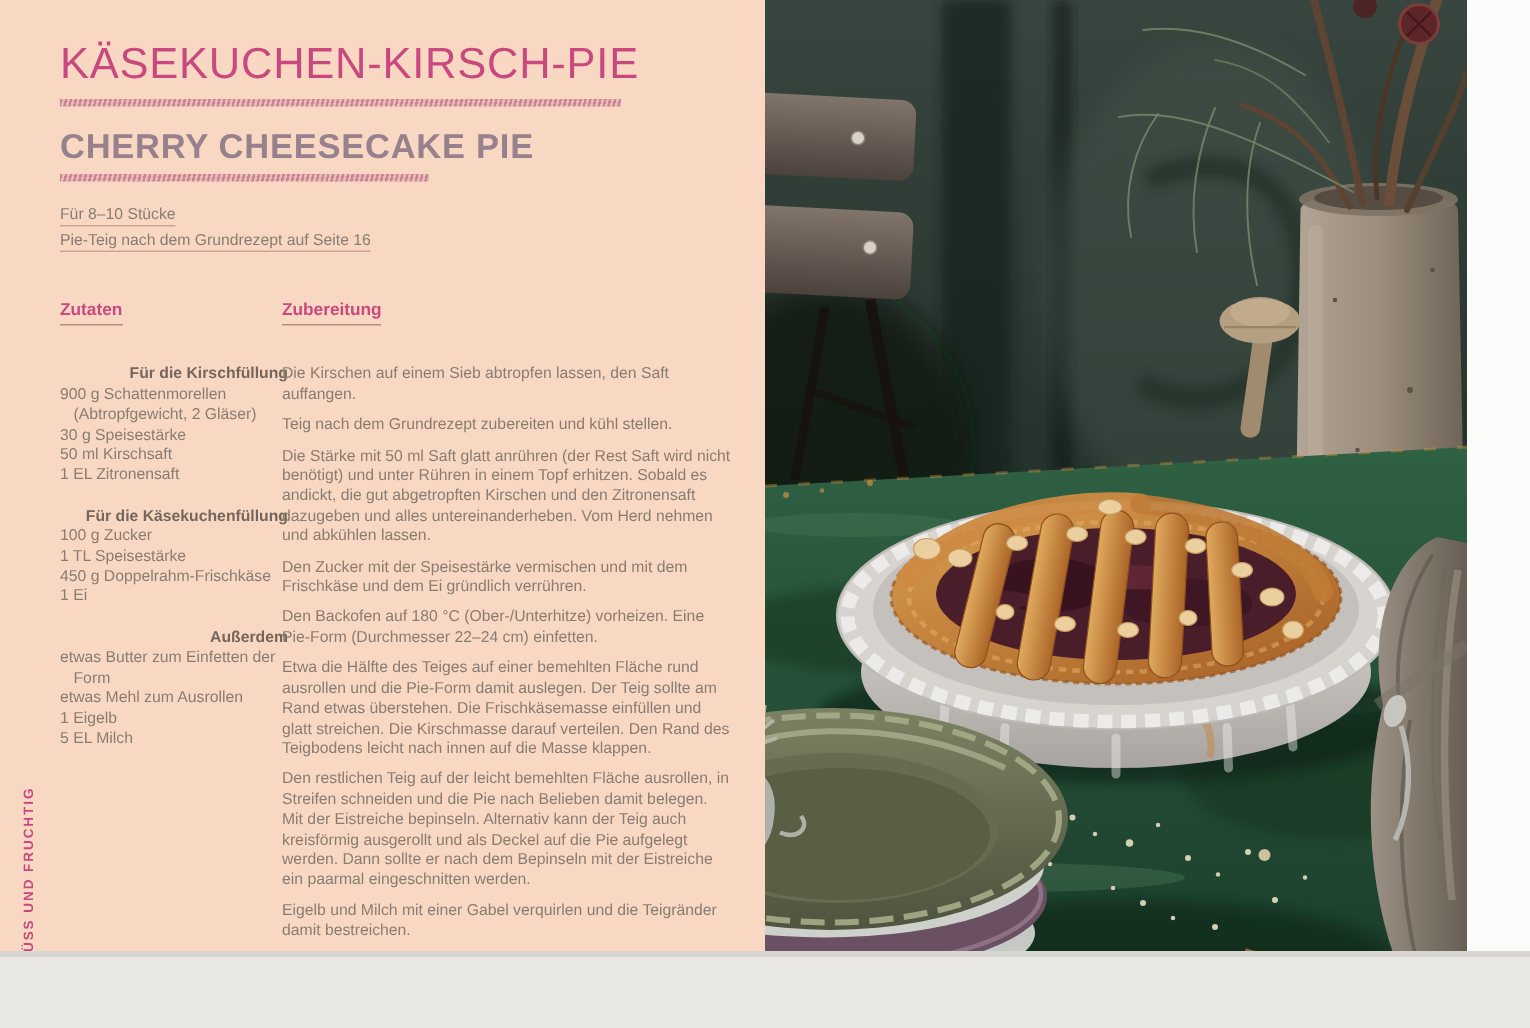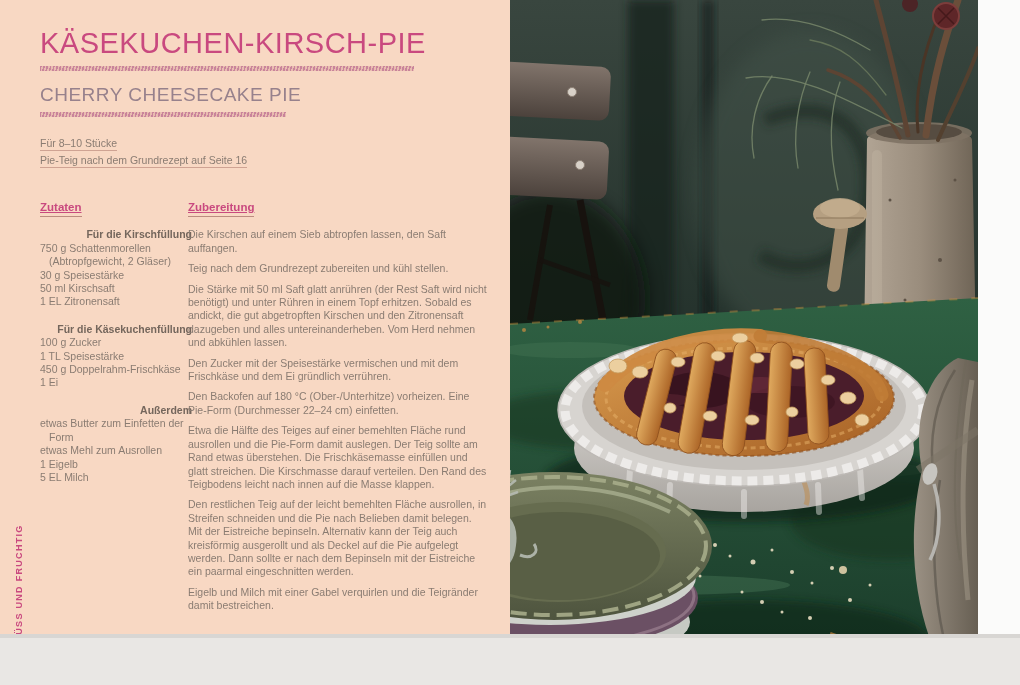--- a/index.html
+++ b/index.html
@@ -8,31 +8,31 @@
   .left-page{position:absolute;left:0;top:0;width:510px;height:681px;background:#f8d8c3;}
   .right-page{position:absolute;left:510px;top:0;width:510px;height:681px;background:#fbfbfa;}
   .photo{position:absolute;left:0;top:0;width:468px;height:652px;display:block;}
   .bottom-edge{position:absolute;left:0;bottom:0;width:1020px;height:4px;background:#d8d6d3;}
 
   
   .title-wrap{position:absolute;left:40px;top:28px;}
   .title{font-size:29px;font-weight:400;letter-spacing:.5px;color:#c9497f;line-height:1.1;}
   .rule{height:5px;background:repeating-linear-gradient(104deg,#c9849b 0 1.6px,#e9bcb0 1.6px 3.2px);}
   .rule1{width:374px;margin-top:6px;}
-  .subtitle{font-size:19px;font-weight:400;letter-spacing:.5px;color:#97818c;margin-top:14px;line-height:1.1;}
+  .subtitle{font-size:23px;font-weight:700;letter-spacing:.5px;color:#97818c;margin-top:14px;line-height:1.1;}
   .rule2{width:246px;margin-top:6px;}
 
   
   .notes{position:absolute;left:40px;top:137px;font-size:10.5px;color:#8a7c72;}
   .note-line{display:table;border-bottom:1px solid #cfa393;padding-bottom:1px;margin-bottom:3px;white-space:nowrap;}
 
   
   .ing{position:absolute;left:40px;top:201px;width:152px;font-size:10.5px;line-height:13.4px;color:#8a7c72;}
   .sec-head{display:inline-block;font-size:11.5px;font-weight:700;color:#c9497f;
-            border-bottom:1.5px solid #bc8b80;padding-bottom:2px;margin-bottom:11px;text-decoration:underline;}
+            border-bottom:1.5px solid #bc8b80;padding-bottom:2px;margin-bottom:26px;}
   .g-head{font-weight:700;color:#74665c;text-align:right;}
   .ing-group{margin-bottom:14px;}
   .indent{padding-left:9px;}
 
   .prep{position:absolute;left:188px;top:201px;width:300px;font-size:10.5px;line-height:13.4px;color:#8a7c72;}
   .prep p{margin:0 0 7px 0;}
 
   
   .tab{position:absolute;transform:rotate(-90deg);transform-origin:0 0;white-space:nowrap;font-weight:700;}
   .tab-left{left:14px;top:642px;font-size:9px;letter-spacing:1.3px;color:#c9497f;}
@@ -56,21 +56,21 @@
     <div class="notes">
       <span class="note-line">Für 8–10 Stücke</span>
       <span class="note-line">Pie-Teig nach dem Grundrezept auf Seite 16</span>
     </div>
 
     <div class="ing">
       <span class="sec-head">Zutaten</span>
 
       <div class="ing-group">
         <div class="g-head">Für die Kirschfüllung</div>
-        <div>750 g Schattenmorellen</div>
+        <div>900 g Schattenmorellen</div>
         <div class="indent">(Abtropfgewicht, 2 Gläser)</div>
         <div>30 g Speisestärke</div>
         <div>50 ml Kirschsaft</div>
         <div>1 EL Zitronensaft</div>
       </div>
 
       <div class="ing-group">
         <div class="g-head">Für die Käsekuchenfüllung</div>
         <div>100 g Zucker</div>
         <div>1 TL Speisestärke</div>

